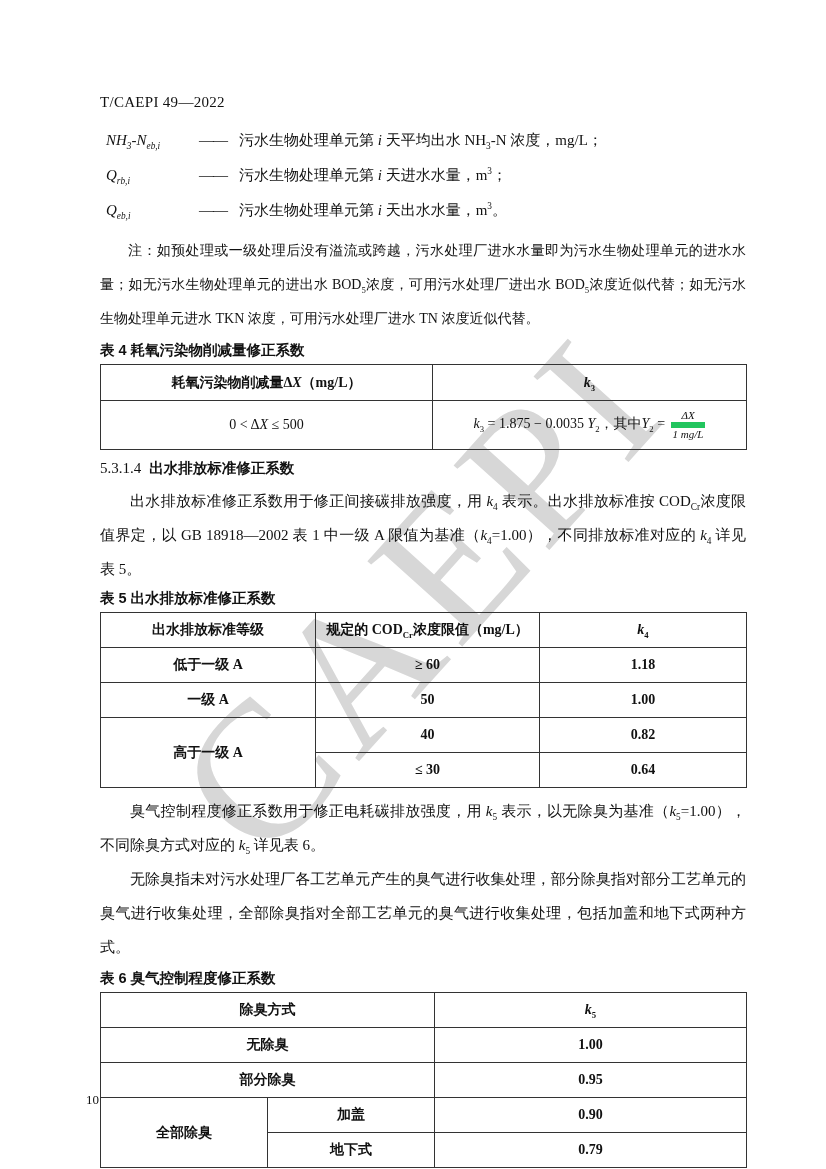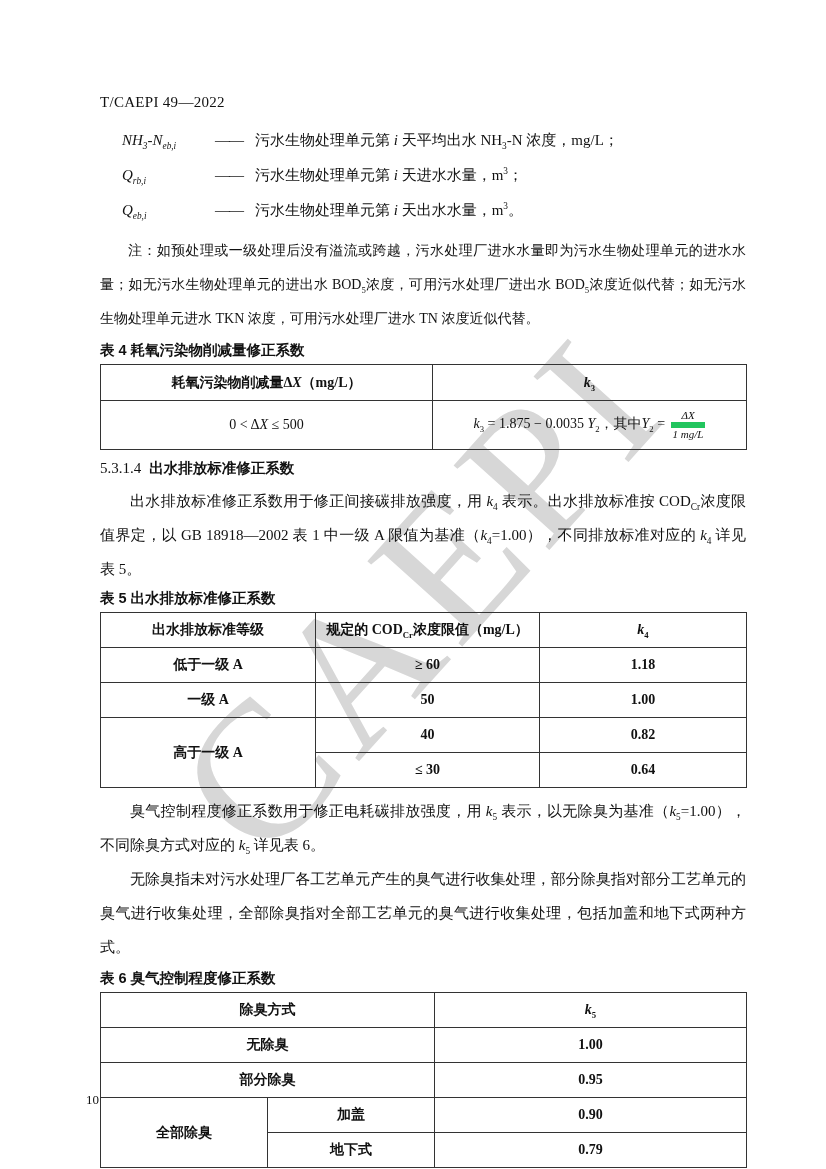--- a/index.html
+++ b/index.html
@@ -32,21 +32,21 @@
     z-index:1;
   }
   .doc-header{
     margin-top:93px;
     font-size:15px;
     letter-spacing:0.3px;
     height:18px;line-height:18px;
   }
   .defs{margin-top:12px;}
   .def-row{display:flex;align-items:center;height:35px;font-size:15px;}
-  .def-term{margin-left:22px;width:93px;font-style:italic;}
+  .def-term{margin-left:6px;width:93px;font-style:italic;}
   .def-term sub{font-style:italic;}
   .def-dash{width:40px;letter-spacing:-1px;}
   .def-desc{flex:1;}
   .note{
     margin:6px 0 0 0;
     font-size:14px;
     line-height:34px;
     text-align:justify;
     text-indent:2em;
   }

